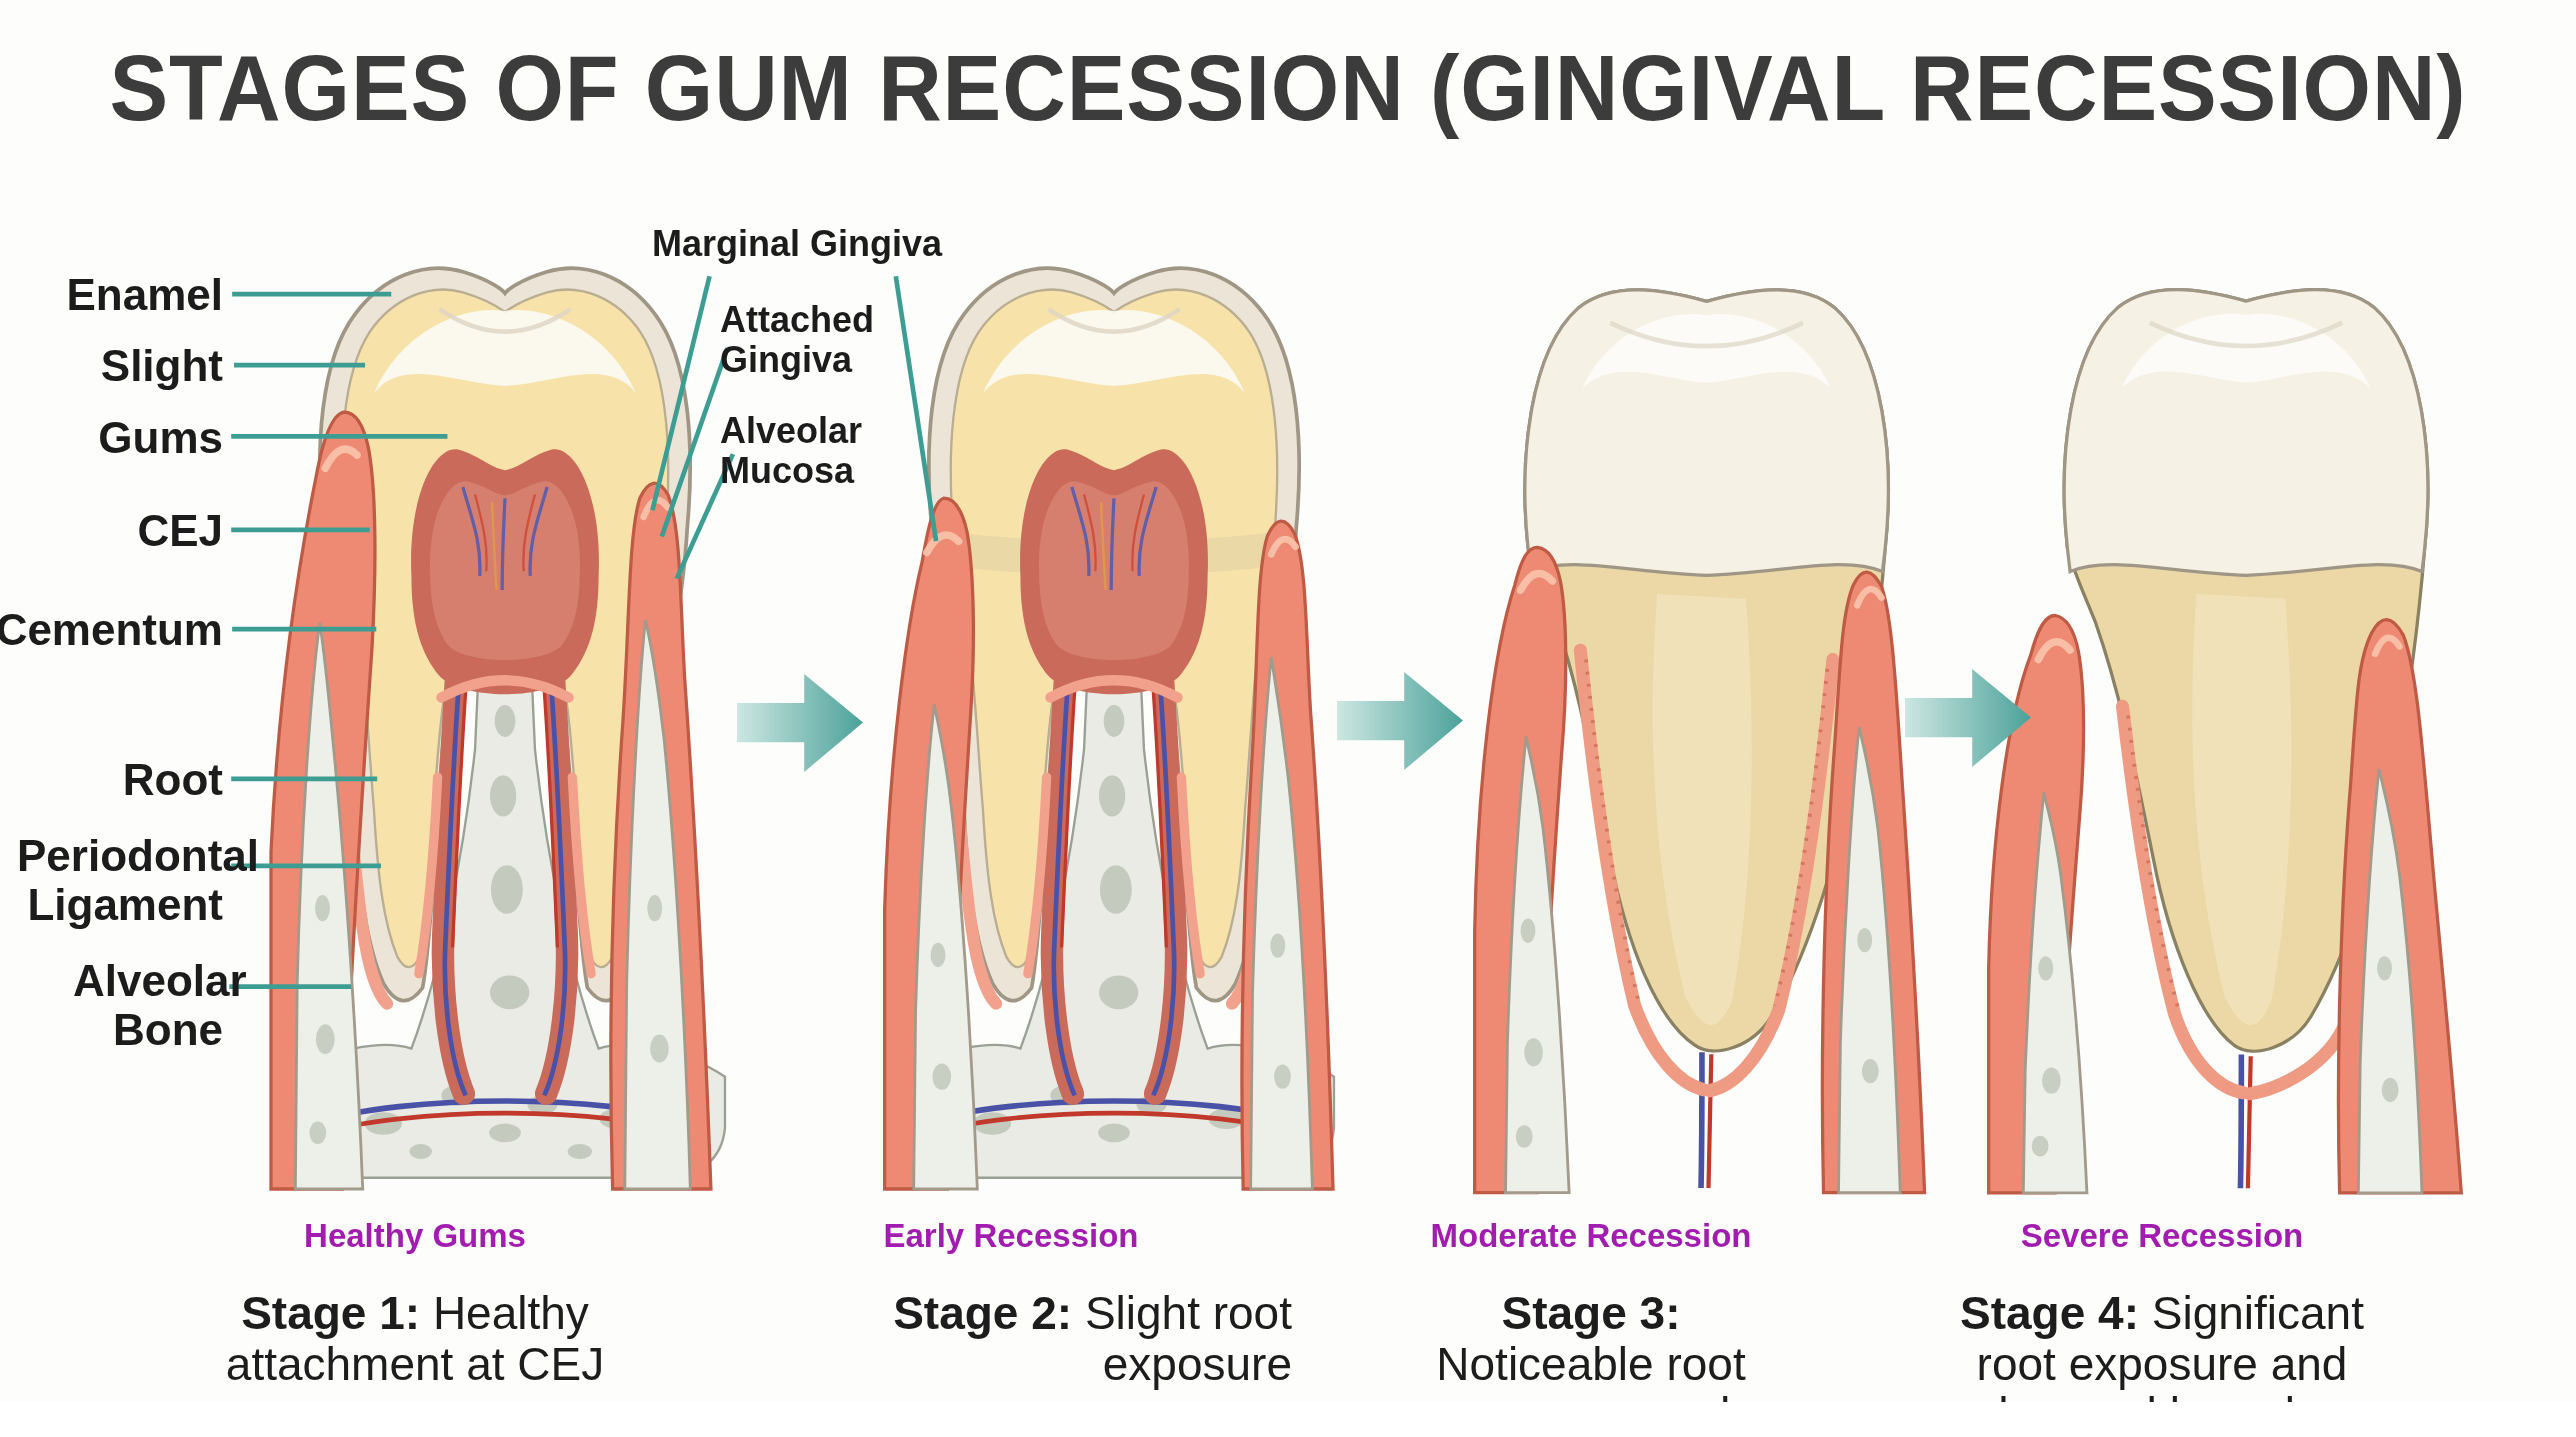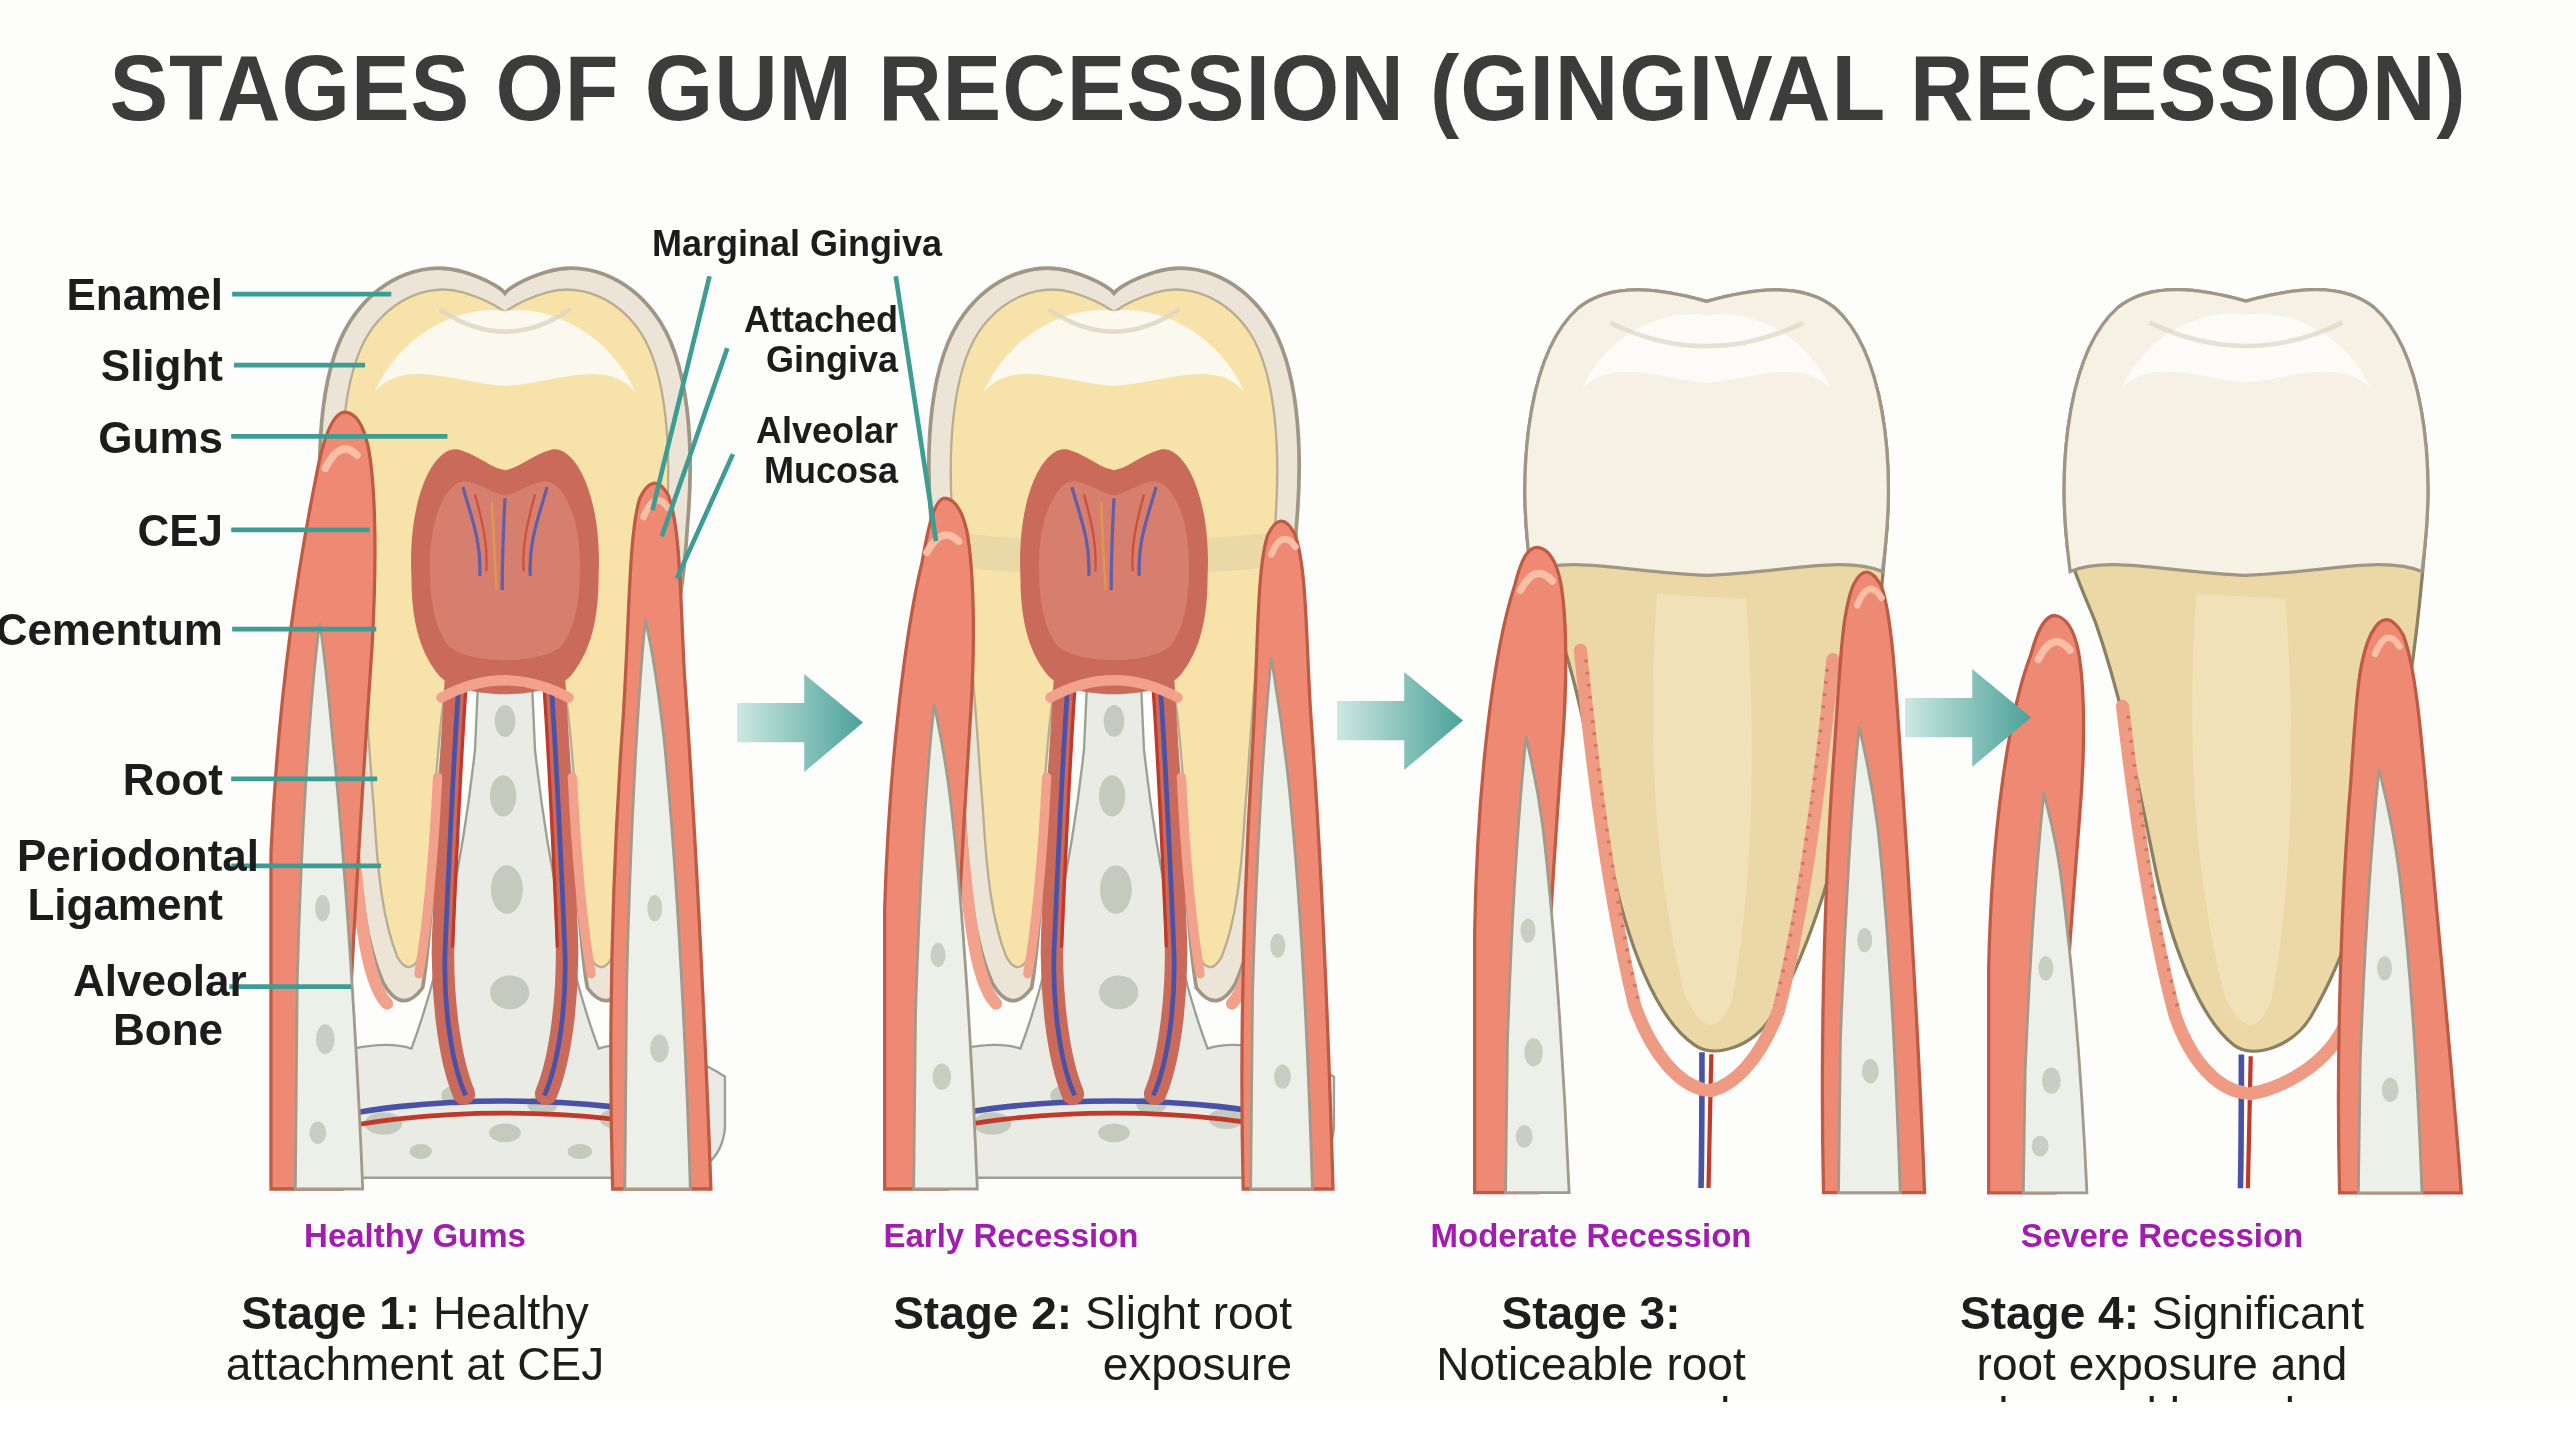--- a/index.html
+++ b/index.html
@@ -3,21 +3,21 @@
 <meta charset="utf-8">
 <style>
   html,body{margin:0;padding:0;background:#ffffff;}
   .canvas{position:relative;width:2576px;height:1402px;background:#fdfdfc;overflow:hidden;
           font-family:"Liberation Sans","DejaVu Sans",sans-serif;}
   .title{position:absolute;top:34px;left:0;width:2576px;text-align:center;
          font-size:88px;font-weight:700;color:#3c3c3c;letter-spacing:0.9px;
          transform:scaleY(1.06);transform-origin:top center;white-space:nowrap;}
   .lbl{position:absolute;transform:translateY(-50%);text-align:right;
        font-size:44px;font-weight:600;color:#1c1c1c;line-height:1.12;}
-  .glbl{position:absolute;transform:translate(-50%,-50%);text-align:right;
+  .glbl{position:absolute;transform:translate(-50%,-50%);text-align:left;
         font-size:36px;font-weight:600;color:#1c1c1c;line-height:1.12;}
   .caption{position:absolute;transform:translateX(-50%);text-align:center;color:#1d1d1d;}
   .cap-h{font-size:33px;font-weight:700;color:#a21caf;margin-bottom:33px;white-space:nowrap;}
   .cap-b{font-size:46px;line-height:1.1;margin:0 auto;}
   .cap-b b{font-weight:700;}
   .c1 .cap-b{max-width:421px;}
   .c2 .cap-b{max-width:562px;text-align:right;}
   .c3 .cap-b{max-width:374px;margin-top:6px;}
   .c4 .cap-b{max-width:468px;}
   svg{position:absolute;overflow:visible;}

